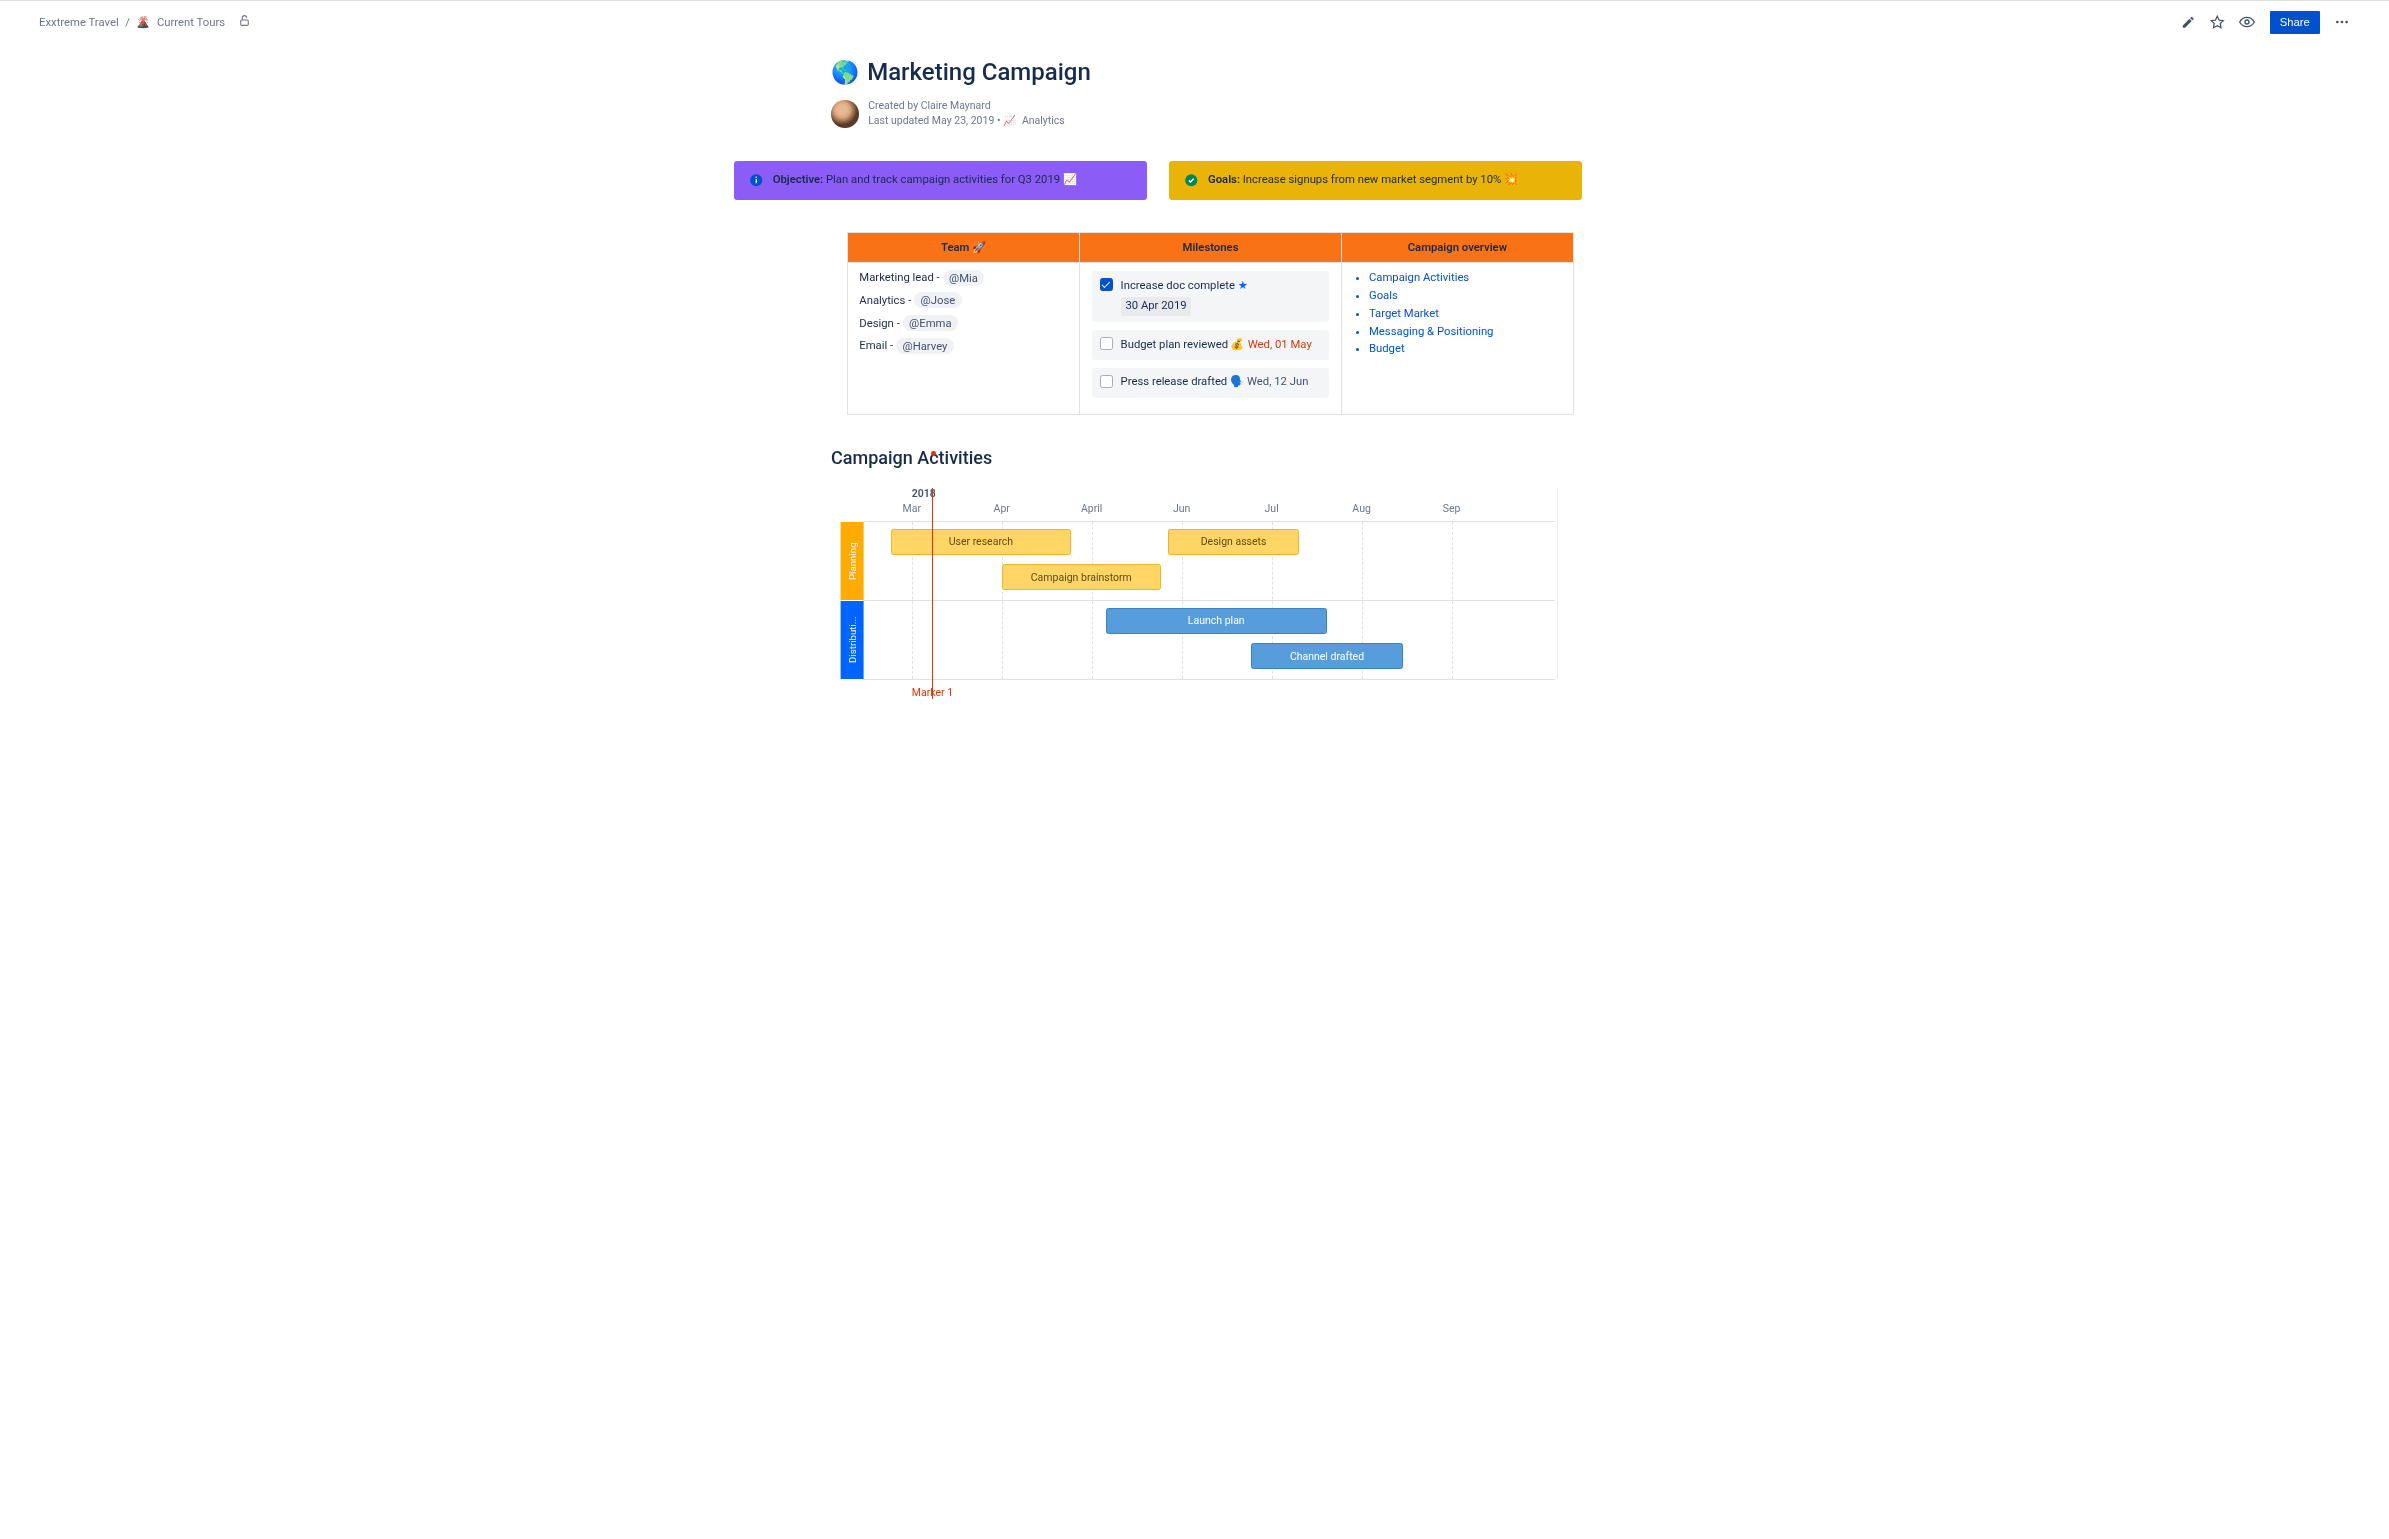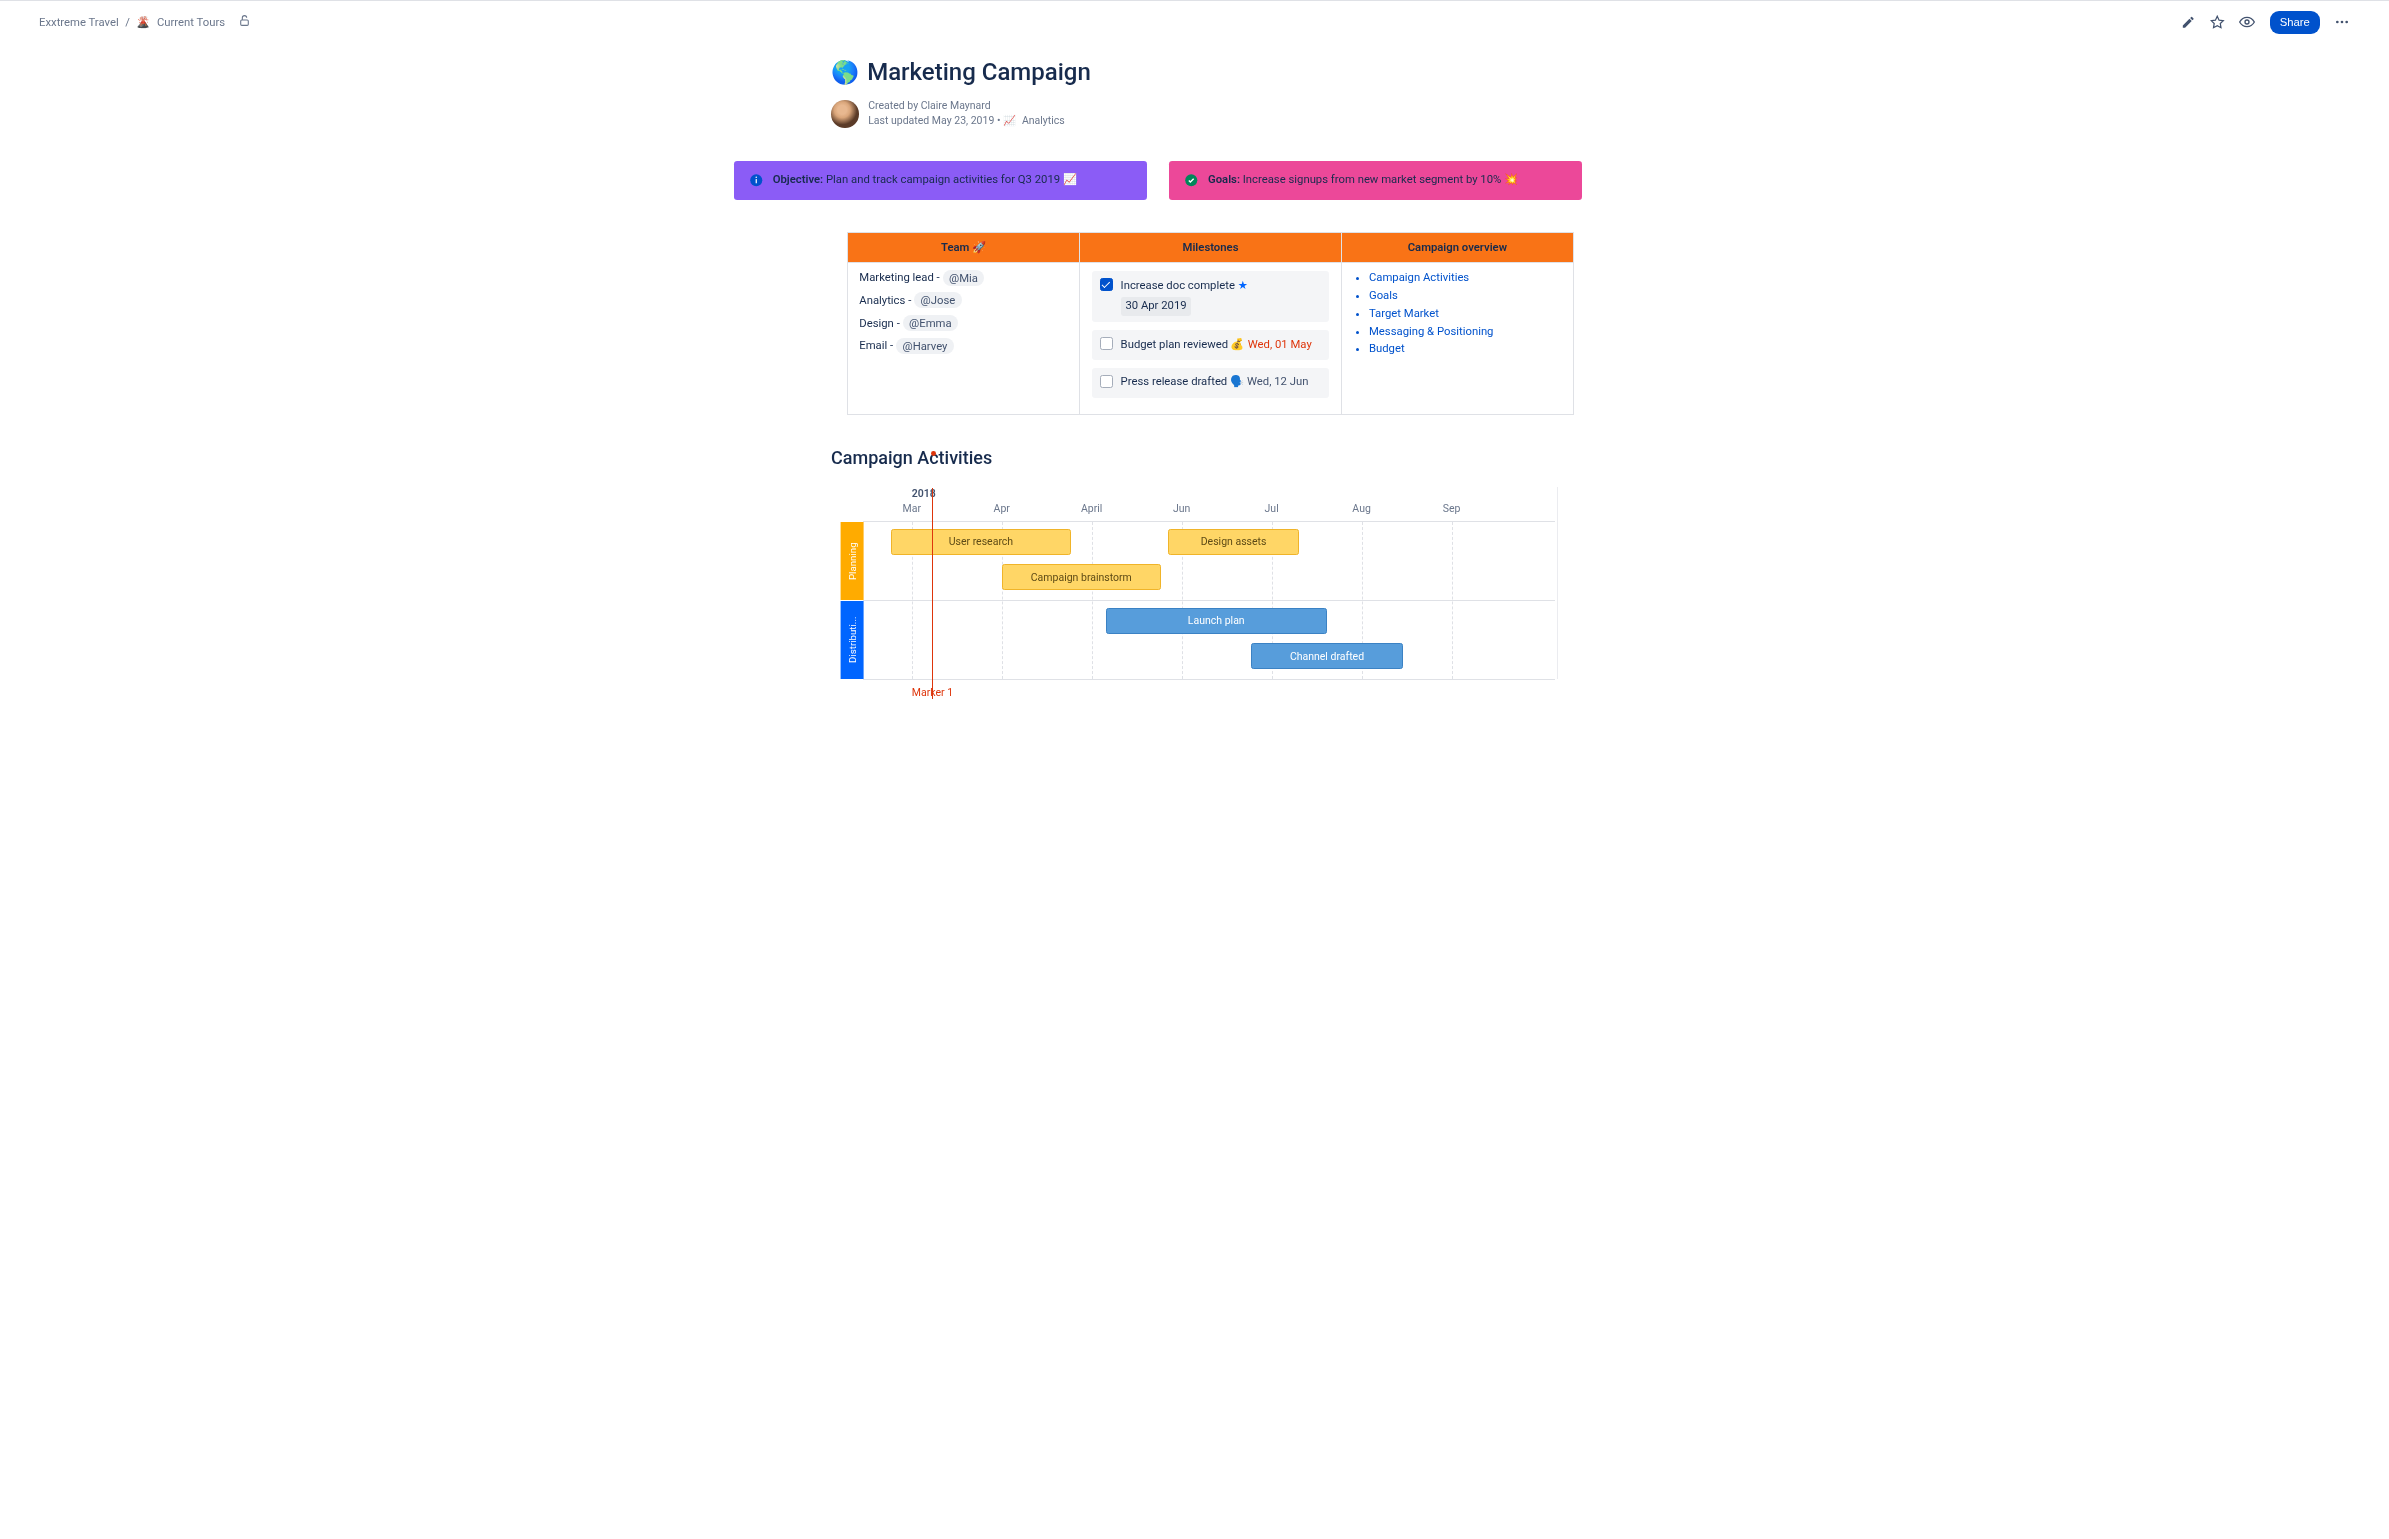--- a/index.html
+++ b/index.html
@@ -33,21 +33,21 @@
     .icon-btn {
       color: #42526E;
       cursor: pointer;
       display: inline-flex;
       align-items: center;
     }
     .share-btn {
       background: #0052CC;
       color: #fff;
       border: none;
-      border-radius: 9px;
+      border-radius: 1px;
       padding: 5.7px 9.7px;
       font-size: 11.3px;
       font-weight: 500;
       cursor: pointer;
     }
     .content {
       max-width: 727px;
       margin: 0 auto;
       padding: 8px 0 48px;
     }
@@ -89,21 +89,21 @@
     }
     .panel {
       flex: 1;
       border-radius: 3.2px;
       padding: 11.3px 14.5px;
       display: flex;
       gap: 9.7px;
       align-items: flex-start;
     }
     .panel-info { background: #8b5cf6; }
-    .panel-success { background: #ec4899; }
+    .panel-success { background: #eab308; }
     .panel-icon {
       flex-shrink: 0;
       width: 14.5px; height: 14.5px;
       display: flex; align-items:center; justify-content:center;
       margin-top: 0.8px;
     }
     .panel-body { color: #172B4D; line-height: 1.5; }
     .panel-body strong { font-weight: 600; }
 
     .info-table {

